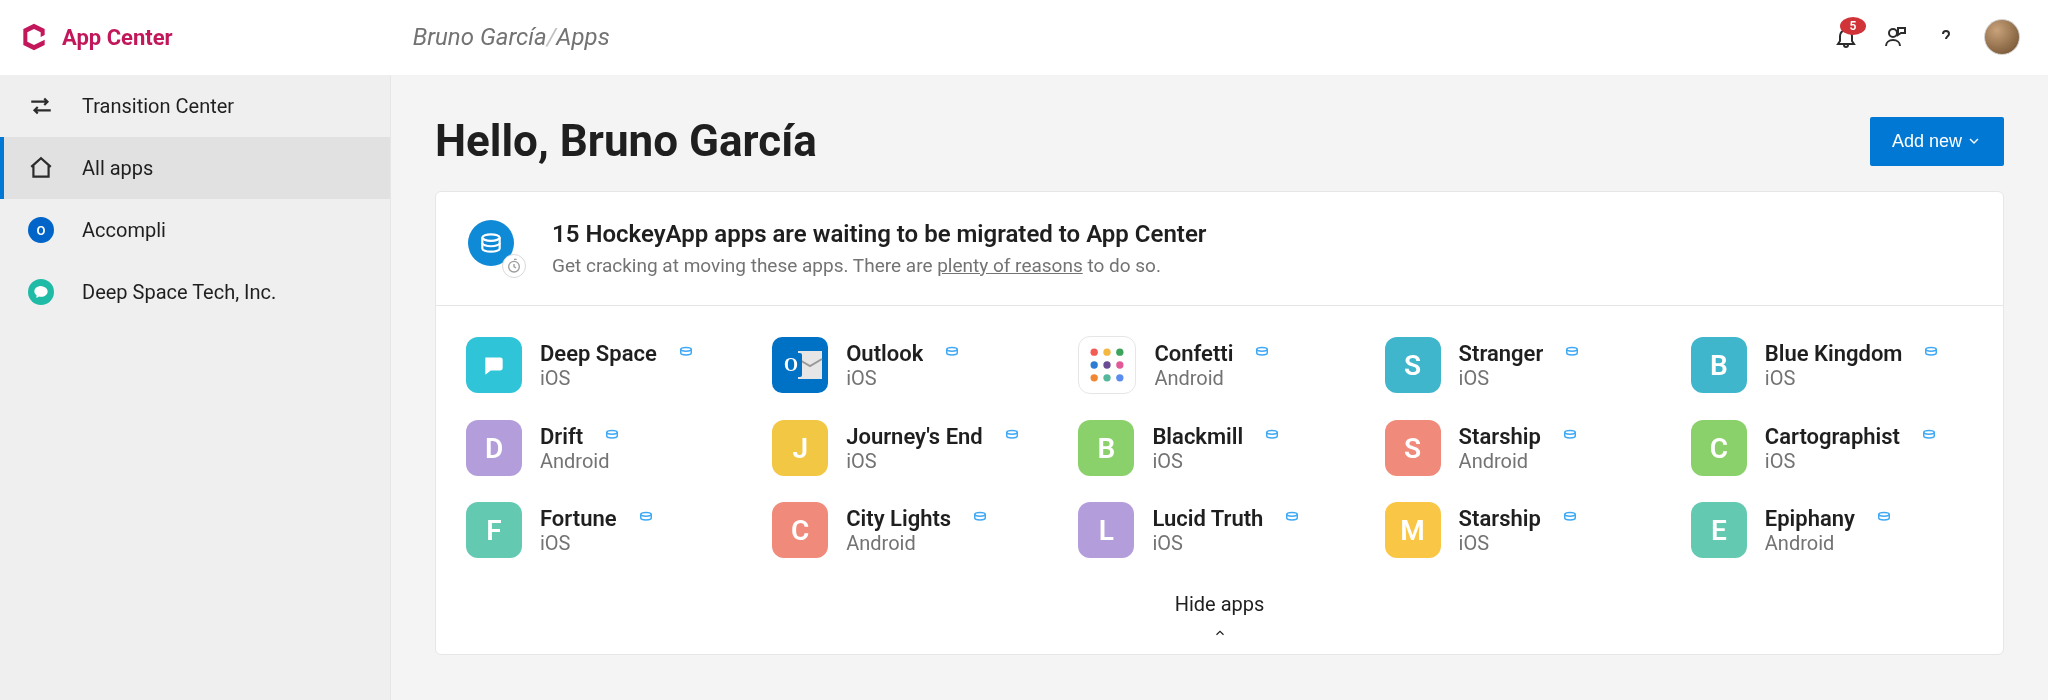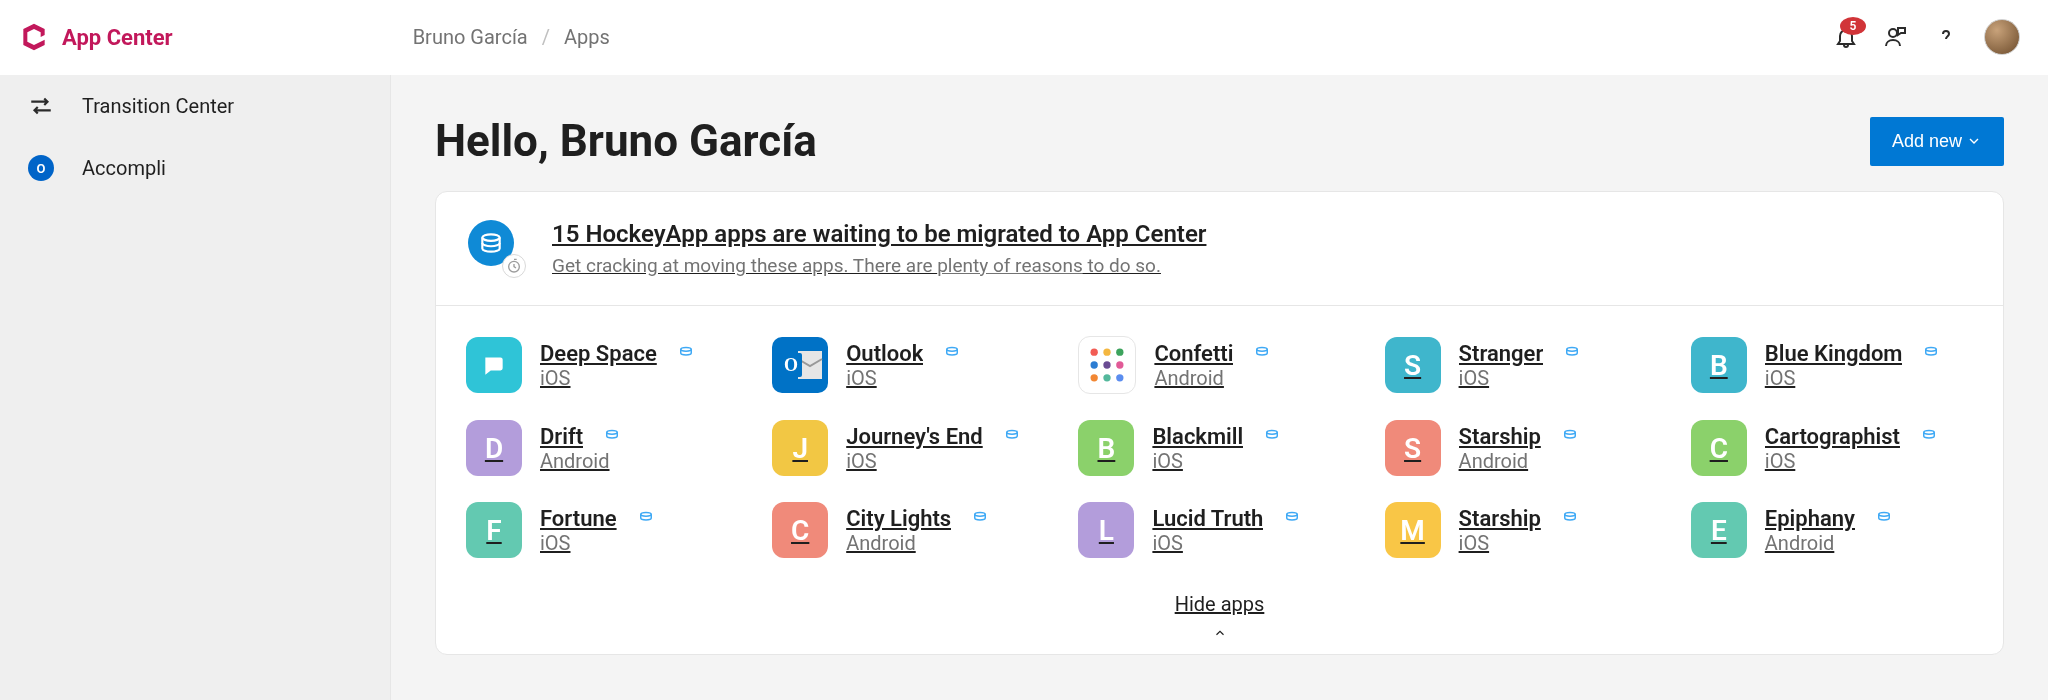--- a/index.html
+++ b/index.html
@@ -14,21 +14,21 @@
     --primary:#0078d4;
     --badge:#d13438;
     --teal:#1fbba6;
   }
   html,body{margin:0;height:100%;font-family:"Segoe UI",-apple-system,BlinkMacSystemFont,Roboto,Helvetica,Arial,sans-serif;color:var(--text);}
   body{font-size:18px;}
   
   .topbar{display:flex;align-items:center;height:74px;padding:0 28px 0 18px;border-bottom:1px solid #fff;background:var(--white);}
   .logo{display:flex;align-items:center;gap:12px;font-weight:700;color:var(--brand);font-size:22px;}
   .logo-mark{width:32px;height:32px;color:var(--brand);}
-  .breadcrumb{margin-left:240px;color:var(--muted);font-size:20px;display:flex;align-items:center;gap:14px;}
+  .breadcrumb{margin-left:240px;color:var(--muted);font-size:24px;display:flex;align-items:center;font-style:italic;}
   .breadcrumb .sep{color:#c0c0c0;}
   .topbar-right{margin-left:auto;display:flex;align-items:center;gap:26px;}
   .tb-icon{width:24px;height:24px;color:#2b2b2b;position:relative;display:flex;align-items:center;justify-content:center;}
   .tb-icon svg{width:24px;height:24px;}
   .notif-badge{position:absolute;top:-8px;right:-8px;background:var(--badge);color:#fff;border-radius:50%;font-size:12px;font-weight:600;min-width:18px;height:18px;display:flex;align-items:center;justify-content:center;padding:0 4px;}
   .avatar{width:34px;height:34px;border-radius:50%;background:radial-gradient(circle at 35% 30%,#c8a27a,#6b4a2a);border:1px solid #d0d0d0;}
   
   .shell{display:flex;min-height:calc(100% - 74px);background:var(--bg);}
   .sidebar{width:390px;background:#efefef;border-right:1px solid var(--divider);}
   .side-item{display:flex;align-items:center;gap:28px;padding:18px 28px;color:var(--text);cursor:pointer;font-size:20px;}
@@ -37,21 +37,21 @@
   .org-icon{width:26px;height:26px;border-radius:50%;}
   .org-outlook{background:#0064c8;color:#fff;display:flex;align-items:center;justify-content:center;font-size:13px;font-weight:600;}
   .org-teal{background:var(--teal);color:#fff;display:flex;align-items:center;justify-content:center;}
   .org-teal svg{width:16px;height:16px;}
   
   .main{flex:1;padding:40px 44px;}
   .heading-row{display:flex;align-items:center;justify-content:space-between;margin-bottom:24px;}
   h1{font-size:44px;font-weight:700;margin:0;}
   .add-new{background:var(--primary);color:#fff;border:none;padding:14px 22px;font-size:18px;display:flex;align-items:center;gap:4px;border-radius:2px;cursor:pointer;}
   .add-new svg{width:16px;height:16px;}
-  .card{background:var(--white);border:1px solid var(--divider);border-radius:12px;text-decoration:underline;}
+  .card{background:var(--white);border:1px solid var(--divider);border-radius:6px;}
   
   .banner{display:flex;align-items:flex-start;gap:28px;padding:28px 32px;border-bottom:1px solid var(--divider);}
   .banner-badge{position:relative;width:56px;height:56px;}
   .banner-badge-circle{width:46px;height:46px;border-radius:50%;background:#0f8ad6;display:flex;align-items:center;justify-content:center;}
   .banner-badge-circle svg{width:26px;height:26px;color:#fff;}
   .banner-clock{position:absolute;bottom:-2px;right:-2px;width:22px;height:22px;border-radius:50%;background:#fff;border:1px solid #d9d9d9;display:flex;align-items:center;justify-content:center;}
   .banner-clock svg{width:16px;height:16px;color:#9c9c9c;}
   .banner-title{font-size:24px;font-weight:600;margin:0 0 6px 0;}
   .banner-sub{font-size:19px;margin:0;color:var(--muted);}
   .banner-sub .u{text-decoration:underline;cursor:pointer;}
@@ -115,24 +115,40 @@
 
   <div class="sidebar">
     <div class="side-item">
       <span class="icon">
         <svg viewBox="0 0 24 24" fill="none" stroke="currentColor" stroke-width="2">
             <path d="M3 8h15M15 5l3 3-3 3M21 16H6M9 13l-3 3 3 3"></path>
           </svg>
       </span>
       <span>Transition Center</span>
     </div>
+    <div class="side-item active">
+      <span class="icon">
+        <svg viewBox="0 0 24 24" fill="none" stroke="currentColor" stroke-width="2">
+            <path d="M3 11l9-8 9 8M5 10v10h14V10"></path>
+          </svg>
+      </span>
+      <span>All apps</span>
+    </div>
     <div id="sidebar-orgs">
         <div class="side-item">
           <div class="org-icon org-outlook">O</div>
           <span>Accompli</span>
+        </div>
+        <div class="side-item">
+          <div class="org-icon org-teal">
+            <svg viewBox="0 0 24 24" fill="currentColor">
+              <path d="M12 3C6.5 3 2 6.6 2 11c0 2.4 1.3 4.5 3.4 6L5 21l4.3-2.1c.9.2 1.8.3 2.7.3 5.5 0 10-3.6 10-8s-4.5-8-10-8z"></path>
+            </svg>
+          </div>
+          <span>Deep Space Tech, Inc.</span>
         </div>
       </div>
   </div>
 
   <div class="main">
     <div class="heading-row">
       <h1>Hello, Bruno García</h1>
       <button class="add-new">
         <span>Add new</span>
         <svg viewBox="0 0 24 24" fill="none" stroke="currentColor" stroke-width="2">

